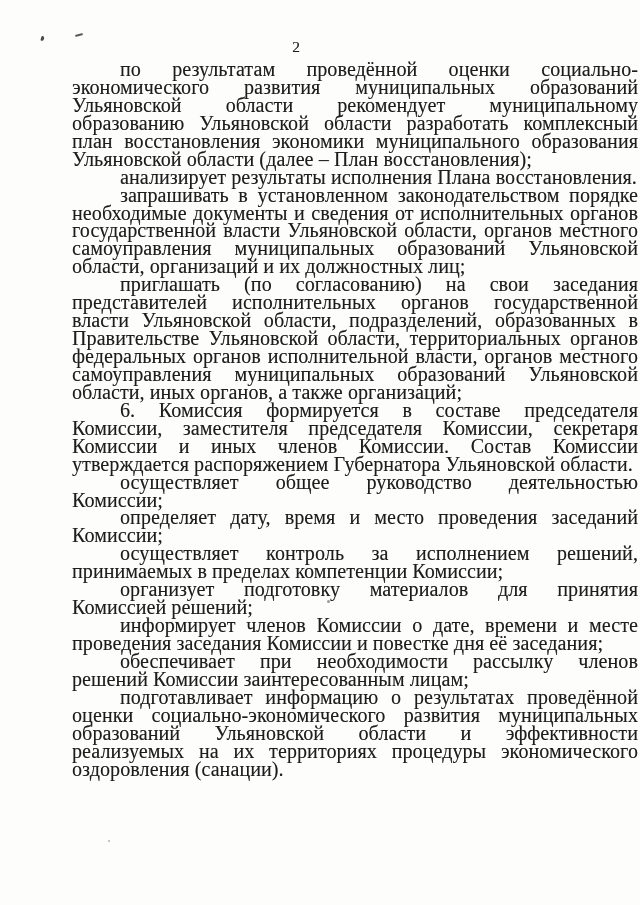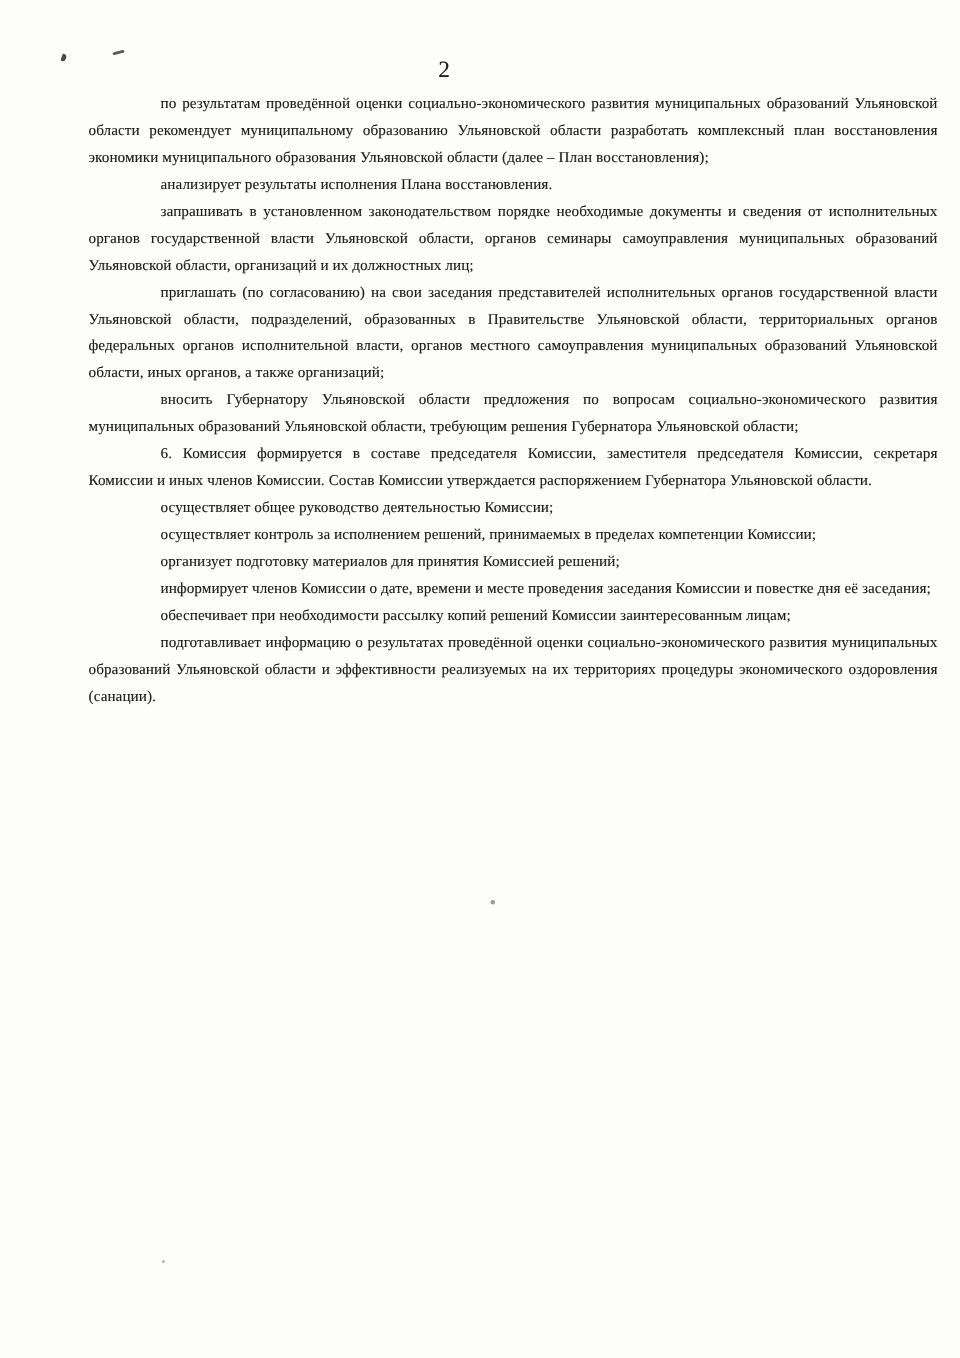--- a/index.html
+++ b/index.html
@@ -22,23 +22,23 @@
     left: 0;
     width: 592px;
     text-align: center;
     font-size: 15.5px;
     line-height: 18px;
     text-shadow: 0.2px 0.2px 0.3px rgba(25,25,25,0.4);
   }
   .doc-body {
     position: absolute;
     top: 61px;
-    left: 59px;
+    left: 72px;
     width: 566px;
-    font-size: 10px;
+    font-size: 20px;
     line-height: 17.93px;
     text-align: justify;
     letter-spacing: 0.1px;
     hyphens: auto;
     -webkit-hyphens: auto;
     text-shadow: 0.2px 0.2px 0.3px rgba(25,25,25,0.4);
   }
   .doc-body p {
     margin: 0;
     padding: 0;
@@ -78,24 +78,24 @@
   <span class="speck speck-tilde"></span>
   <span class="dot dot-a"></span>
   <span class="dot dot-b"></span>
   <span class="dot dot-c"></span>
 
   <div class="page-number">2</div>
 
   <div class="doc-body">
       <p>по результатам проведённой оценки социально-экономического развития муниципальных образований Ульяновской области рекомендует муниципальному образованию Ульяновской области разработать комплексный план восстановления экономики муниципального образования Ульяновской области (далее – План восстановления);</p>
       <p>анализирует результаты исполнения Плана восстановления.</p>
-      <p>запрашивать в установленном законодательством порядке необходимые документы и сведения от исполнительных органов государственной власти Ульяновской области, органов семинары самоуправления муниципальных образований Ульяновской области, организаций и их должностных лиц;</p>
+      <p>запрашивать в установленном законодательством порядке необходимые документы и сведения от исполнительных органов государственной власти Ульяновской области, органов местного самоуправления муниципальных образований Ульяновской области, организаций и их должностных лиц;</p>
       <p>приглашать (по согласованию) на свои заседания представителей исполнительных органов государственной власти Ульяновской области, подразделений, образованных в Правительстве Ульяновской области, территориальных органов федеральных органов исполнительной власти, органов местного самоуправления муниципальных образований Ульяновской области, иных органов, а также организаций;</p>
-      <p>вносить Губернатору Ульяновской области предложения по вопросам социально-экономического развития муниципальных образований Ульяновской области, требующим решения Губернатора Ульяновской области;</p>
       <p>6. Комиссия формируется в составе председателя Комиссии, заместителя председателя Комиссии, секретаря Комиссии и иных членов Комиссии. Состав Комиссии утверждается распоряжением Губернатора Ульяновской области.</p>
       <p>осуществляет общее руководство деятельностью Комиссии;</p>
+      <p>определяет дату, время и место проведения заседаний Комиссии;</p>
       <p>осуществляет контроль за исполнением решений, принимаемых в пределах компетенции Комиссии;</p>
       <p>организует подготовку материалов для принятия Комиссией решений;</p>
       <p>информирует членов Комиссии о дате, времени и месте проведения заседания Комиссии и повестке дня её заседания;</p>
-      <p>обеспечивает при необходимости рассылку копий решений Комиссии заинтересованным лицам;</p>
+      <p>обеспечивает при необходимости рассылку членов решений Комиссии заинтересованным лицам;</p>
       <p>подготавливает информацию о результатах проведённой оценки социально-экономического развития муниципальных образований Ульяновской области и эффективности реализуемых на их территориях процедуры экономического оздоровления (санации).</p>
     </div>
 </div>
 
 </body></html>

